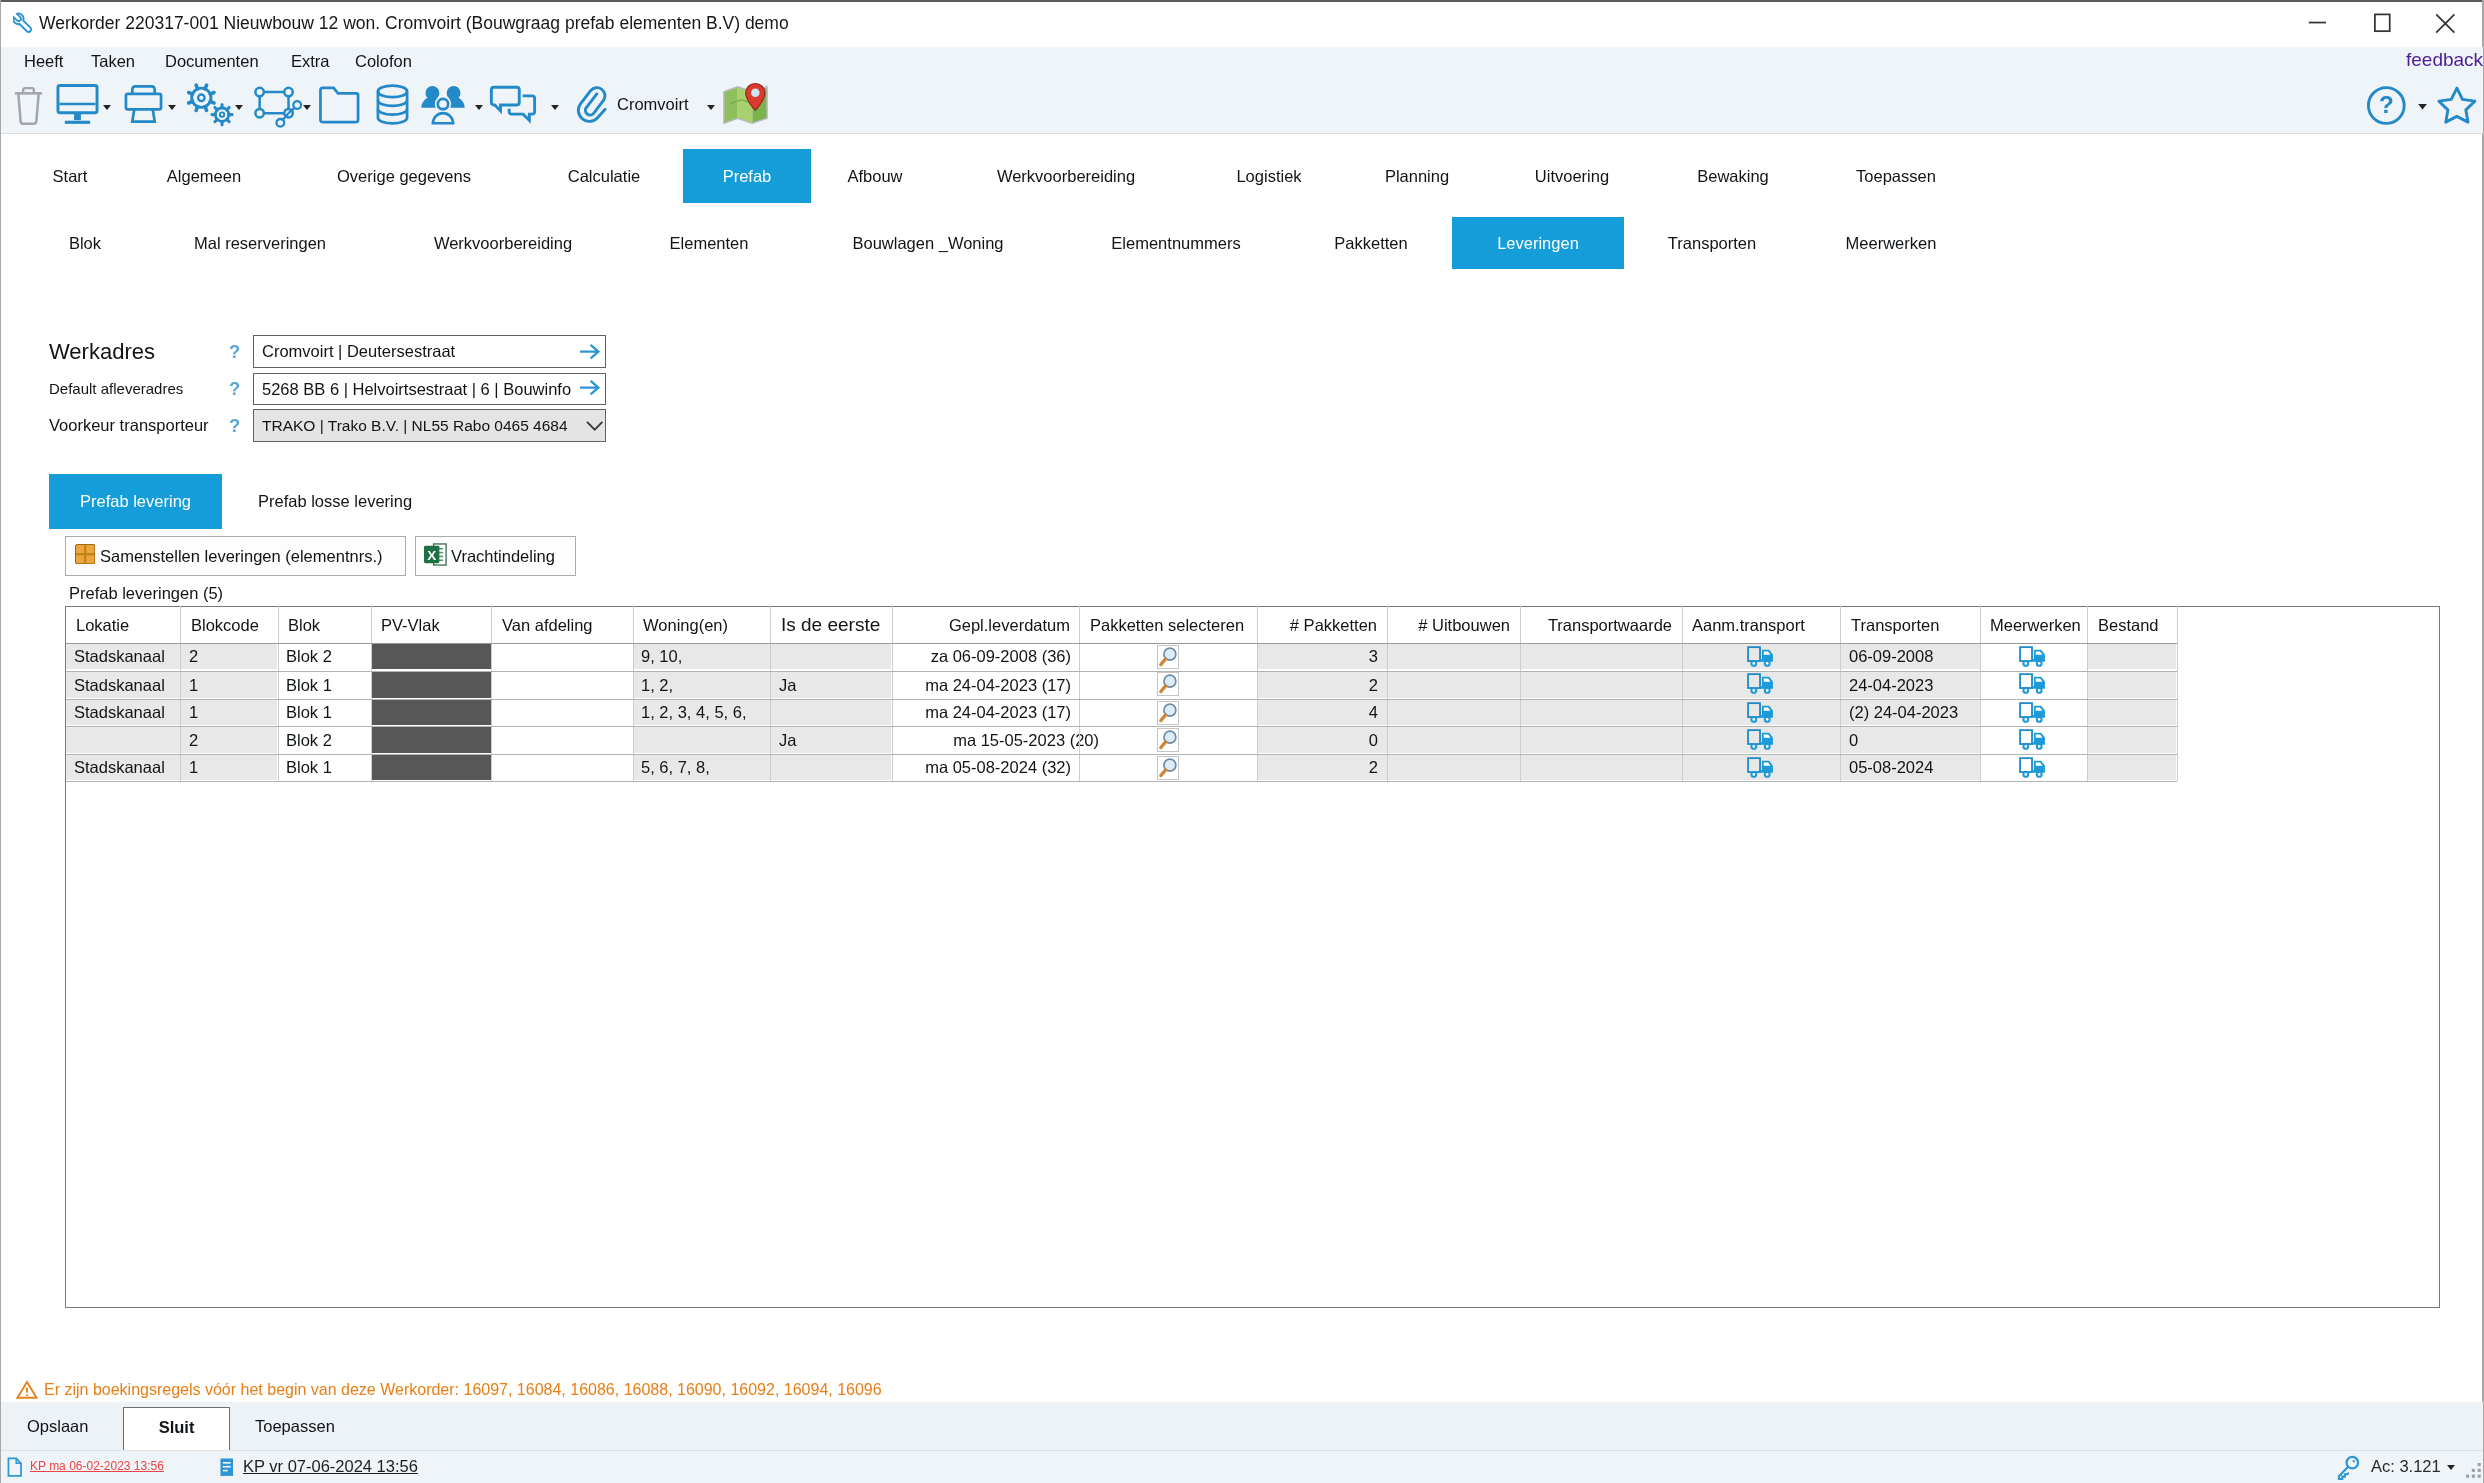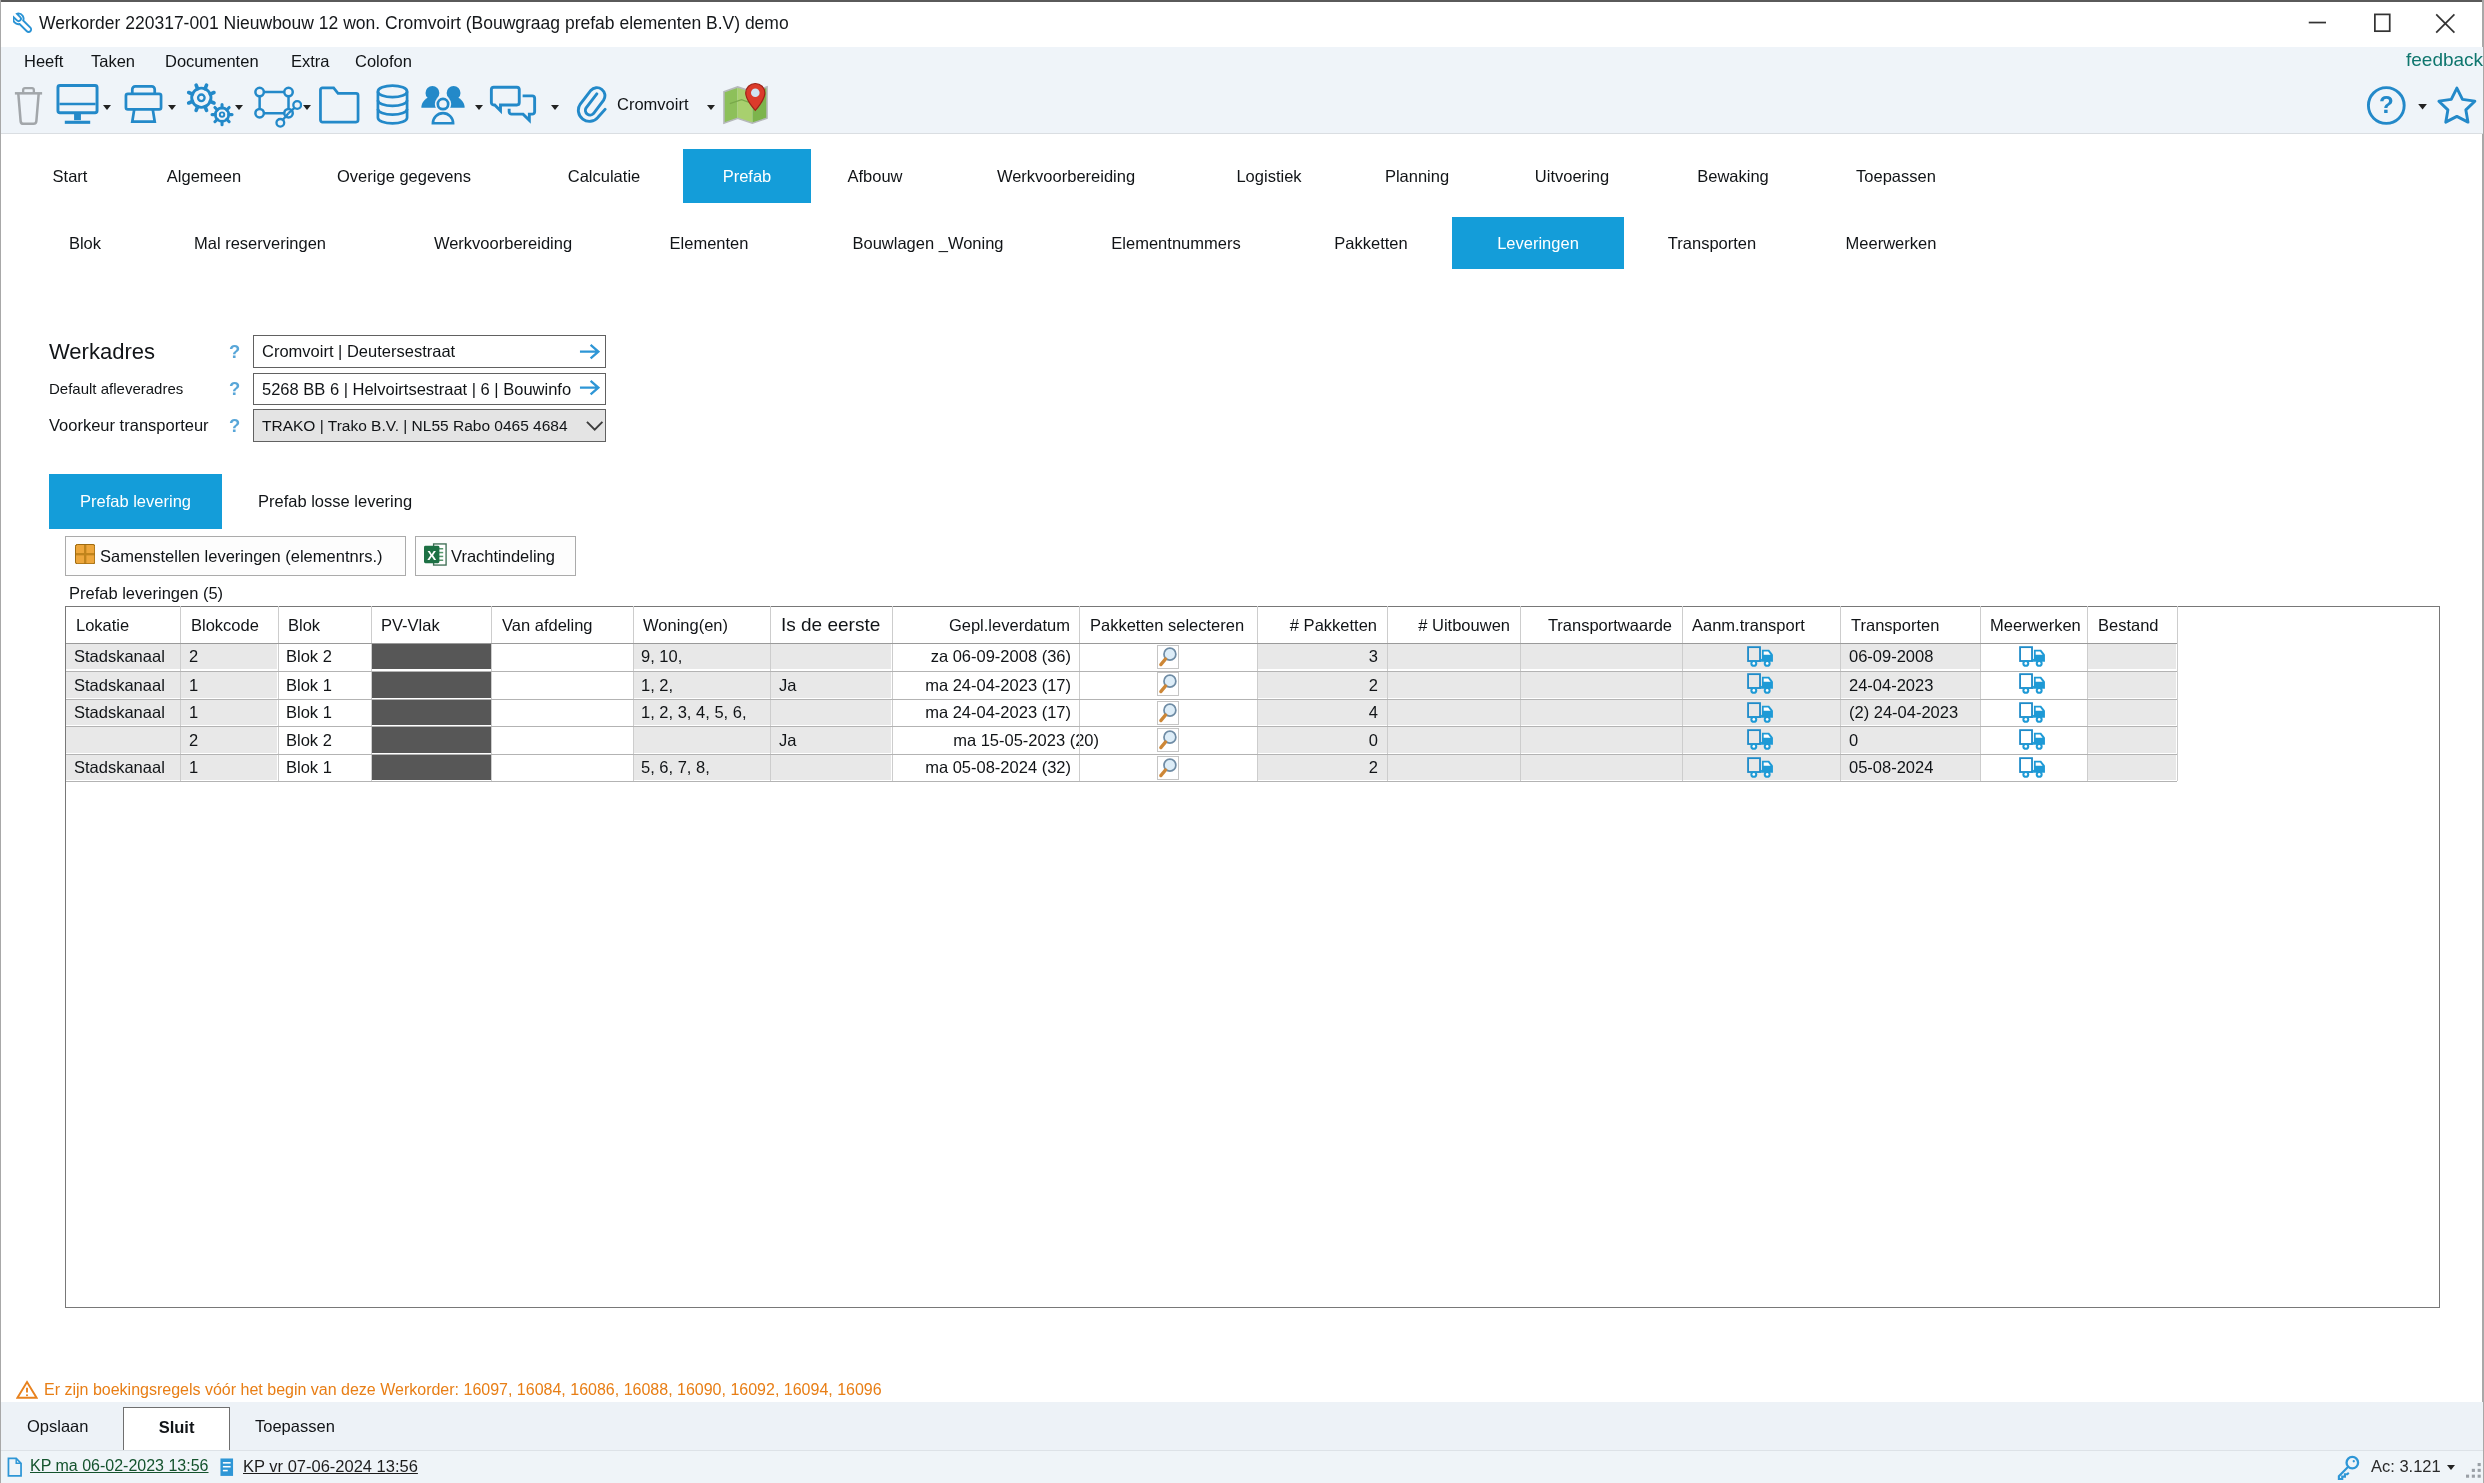--- a/index.html
+++ b/index.html
@@ -23,21 +23,21 @@
 <rect x="71" y="2.5" width="15.5" height="17.5" fill="none" stroke="#333" stroke-width="1.8"></rect>
 <line x1="135" y1="2.5" x2="154" y2="21.5" stroke="#333" stroke-width="1.8"></line>
 <line x1="154" y1="2.5" x2="135" y2="21.5" stroke="#333" stroke-width="1.8"></line>
   </svg>
 <div class="abs" style="left:1px;top:47px;width:2482px;height:86px;background:#eff4f9;border-bottom:1px solid #dadee2;"></div>
 <div class="txt" style="left:24px;top:52px;font-size:16.5px;">Heeft</div>
 <div class="txt" style="left:91px;top:52px;font-size:16.5px;">Taken</div>
 <div class="txt" style="left:165px;top:52px;font-size:16.5px;">Documenten</div>
 <div class="txt" style="left:291px;top:52px;font-size:16.5px;">Extra</div>
 <div class="txt" style="left:355px;top:52px;font-size:16.5px;">Colofon</div>
-<div class="txt" style="left:2406px;top:49px;font-size:19px;color:#0f766e;">feedback</div>
+<div class="txt" style="left:2406px;top:49px;font-size:19px;color:#4c1d95;">feedback</div>
 <svg class="abs" style="left:10.7px;top:83px" width="35" height="43" viewBox="0 0 36 44">
 <path d="M4 10.5 h28" fill="none" stroke="#a2a6aa" stroke-width="2.6"></path>
 <path d="M12.5 10 V7 a1.8 1.8 0 0 1 1.8-1.8 h7.4 a1.8 1.8 0 0 1 1.8 1.8 V10" fill="none" stroke="#a2a6aa" stroke-width="2.4"></path>
 <path d="M7.5 10.5 l2.4 28.5 a3 3 0 0 0 3 2.8 h10.2 a3 3 0 0 0 3-2.8 L28.5 10.5" fill="none" stroke="#a2a6aa" stroke-width="2.6"></path>
   </svg>
 <svg class="abs" style="left:56px;top:83px" width="43" height="43" viewBox="0 0 44 44">
 <rect x="2" y="2.5" width="40" height="28" rx="2" fill="none" stroke="#2389c9" stroke-width="3"></rect>
 <line x1="3.5" y1="21.5" x2="40.5" y2="21.5" stroke="#2389c9" stroke-width="2.6"></line>
 <rect x="18.5" y="30.5" width="7" height="7.5" fill="#2389c9"></rect>
 <line x1="9" y1="40.2" x2="35" y2="40.2" stroke="#2389c9" stroke-width="3.2"></line>
@@ -445,21 +445,21 @@
 <div class="abs" style="left:1px;top:1402px;width:2482px;height:48px;background:#edf2f7;"></div>
 <div class="txt" style="left:27px;top:1402px;height:48px;line-height:48px;font-size:16.5px;">Opslaan</div>
 <div class="abs" style="left:123px;top:1407px;width:107px;height:44px;background:#fff;border:1.9px solid #6f6f6f;box-sizing:border-box;"></div>
 <div class="txt" style="left:123px;top:1407px;width:107px;height:44px;line-height:40px;text-align:center;font-size:16.5px;font-weight:bold;">Sluit</div>
 <div class="txt" style="left:255px;top:1402px;height:48px;line-height:48px;font-size:16.5px;">Toepassen</div>
 <div class="abs" style="left:1px;top:1450px;width:2482px;height:32px;background:#eff4f8;border-top:1px solid #dde2e7;"></div>
 <svg class="abs" style="left:6.8px;top:1457px" width="15.5" height="20.4" viewBox="0 0 16 21">
 <path d="M1.5 1.5 h8 l5 5 V19.5 h-13 z" fill="none" stroke="#2e96d6" stroke-width="1.8"></path>
 <path d="M9.5 1.5 v5 h5" fill="none" stroke="#2e96d6" stroke-width="1.5"></path>
   </svg>
-<div class="txt" style="left:30px;top:1450px;height:32px;line-height:32px;font-size:16px;color:#14532d;text-decoration:underline;">KP ma 06-02-2023 13:56</div>
+<div class="txt" style="left:30px;top:1450px;height:32px;line-height:32px;font-size:12px;color:#ef4444;text-decoration:underline;">KP ma 06-02-2023 13:56</div>
 <svg class="abs" style="left:219px;top:1457px" width="15.5" height="20.4" viewBox="0 0 16 21">
 <rect x="1.5" y="1.5" width="13" height="18" fill="#2e96d6"></rect>
 <line x1="4" y1="6" x2="12" y2="6" stroke="#fff" stroke-width="1.6"></line>
 <line x1="4" y1="10" x2="12" y2="10" stroke="#fff" stroke-width="1.6"></line>
 <line x1="4" y1="14" x2="9" y2="14" stroke="#fff" stroke-width="1.6"></line>
   </svg>
 <div class="txt" style="left:243px;top:1450px;height:32px;line-height:32px;font-size:16.5px;color:#1d1d1d;text-decoration:underline;">KP vr 07-06-2024 13:56</div>
 <svg class="abs" style="left:2336px;top:1455px" width="24" height="25" viewBox="0 0 25 26">
 <circle cx="17" cy="8" r="6" fill="none" stroke="#2e96d6" stroke-width="2.4"></circle>
 <circle cx="18.5" cy="6.5" r="1.2" fill="#2e96d6"></circle>

